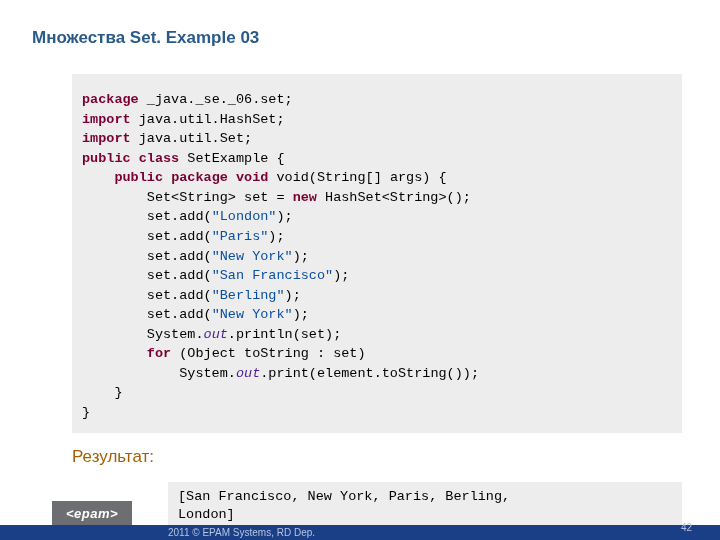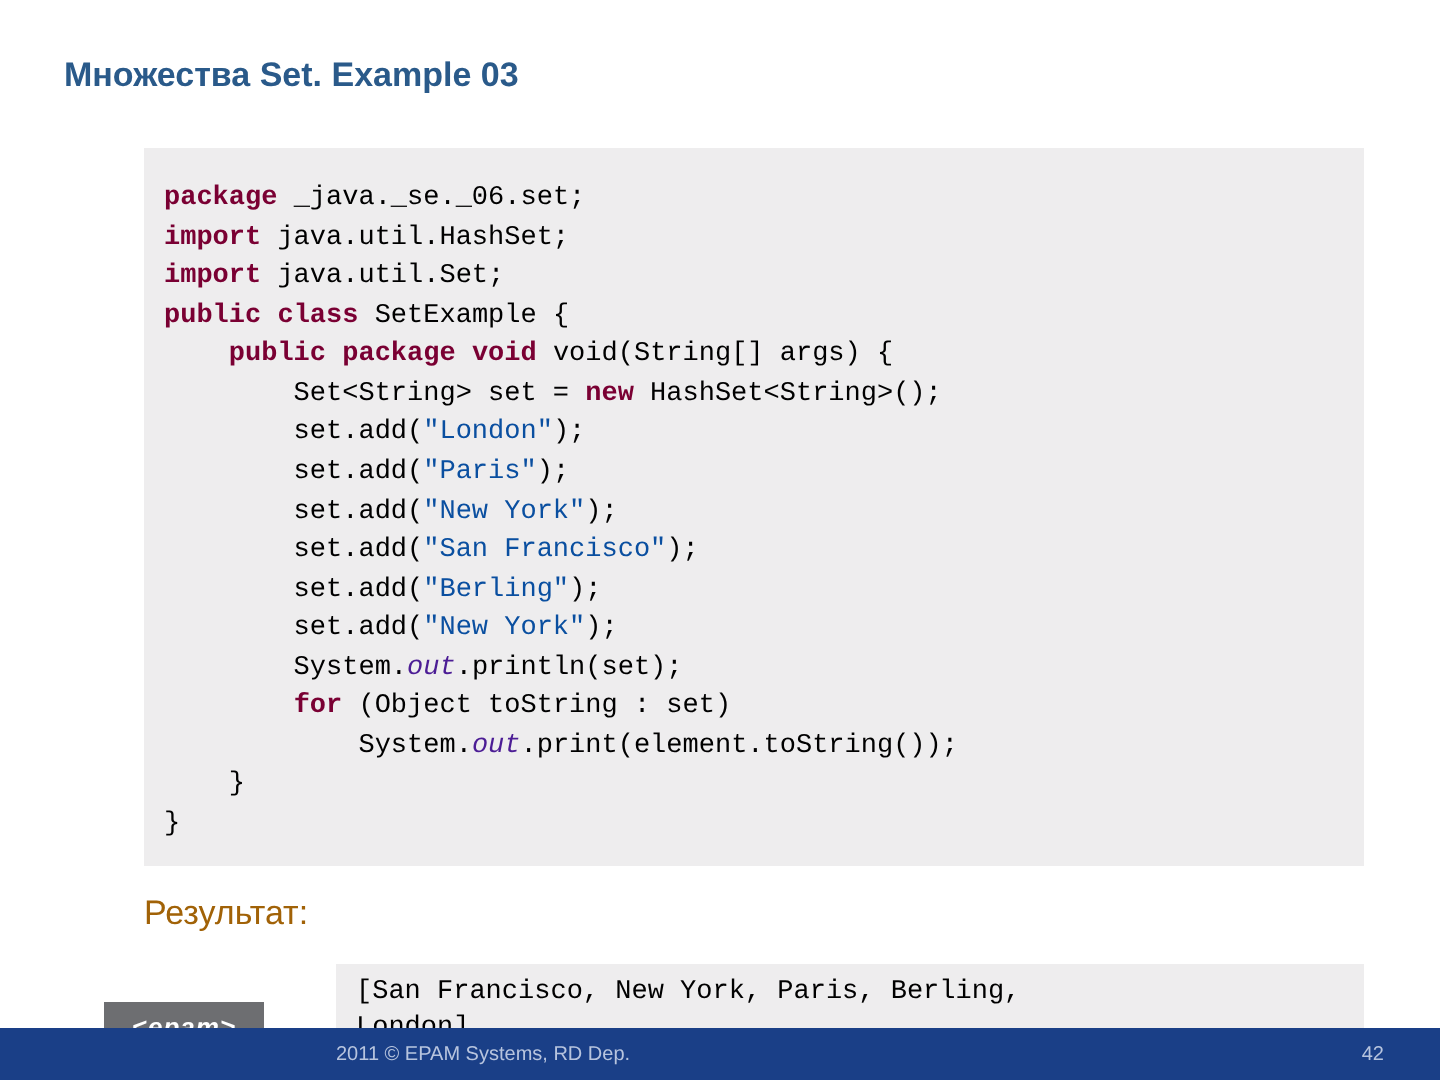--- a/index.html
+++ b/index.html
@@ -28,21 +28,21 @@
     margin:14px 0 4px 72px;
   }
   .output {
     background:#eeedee; margin:15px 38px 0 168px;
     padding:6px 10px 8px 10px;
     font-family:"Courier New",monospace;
     font-size:13.5px; line-height:1.4; color:#000;
   }
   .footer {
     position:absolute; left:0; right:0; bottom:0;
-    height:26px; background:#1a3f87;
+    height:15px; background:#1a3f87;
     display:flex; align-items:center;
   }
   .logo {
     position:absolute; left:52px; bottom:14px;
     width:80px; height:25px; background:#6d6e71;
     color:#fff; font-weight:bold; font-size:13px;
     display:flex; align-items:center; justify-content:center;
     letter-spacing:0.5px; font-style:italic;
   }
   .copyright {

